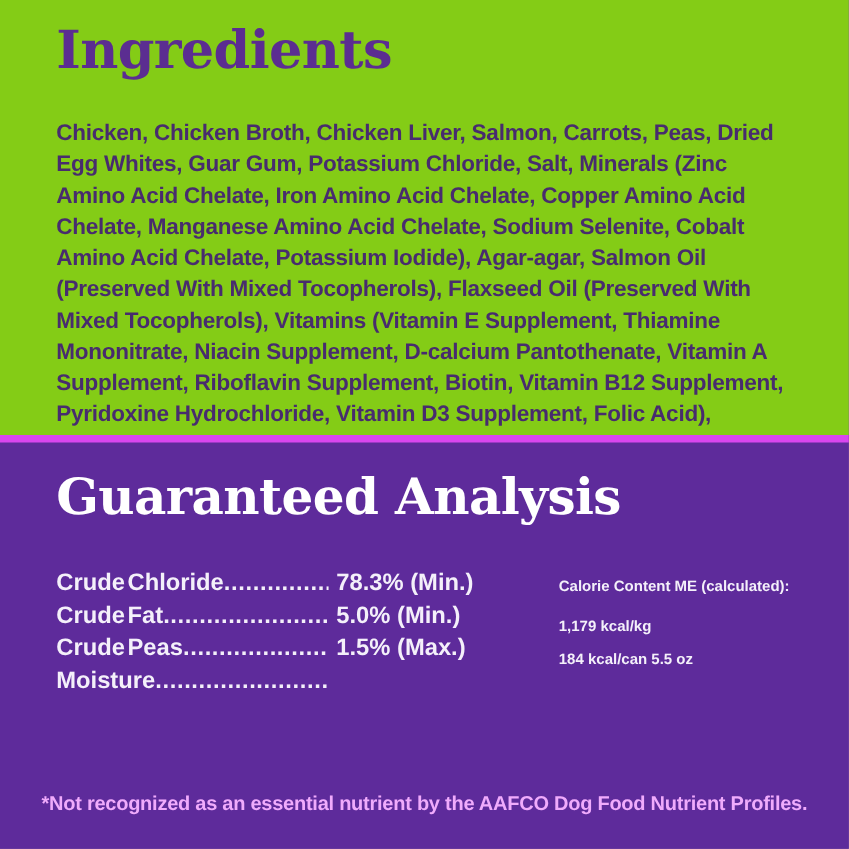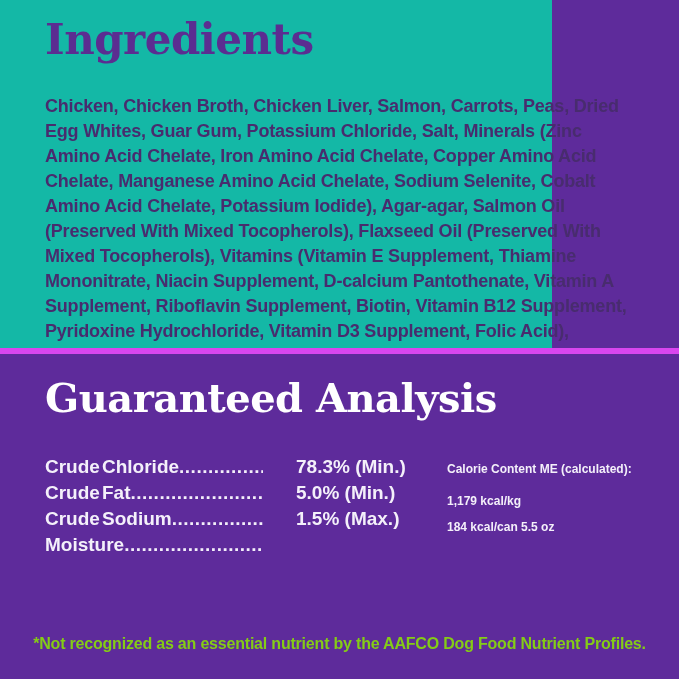--- a/index.html
+++ b/index.html
@@ -11,22 +11,22 @@
   .label-page {
     position: relative;
     width: 679px; height: 679px;
     background: #5e2b9b;
   }
 
   
   .ingredients-section {
     position: absolute;
     top: 0; left: 0;
-    width: 552px; height: 348px;
-    background: #14b8a6;
+    width: 679px; height: 348px;
+    background: #84cc16;
     box-sizing: border-box;
     padding: 16px 44px 0 45px;
   }
   .ingredients-title {
     margin: 0;
     font-family: "DejaVu Serif", serif;
     font-weight: 700;
     font-size: 42px;
     line-height: 1.15;
     letter-spacing: -0.5px;
@@ -66,21 +66,20 @@
     margin-top: 33px;
     width: 340px;
   }
   .ga-row {
     display: flex;
     align-items: flex-end;
     font-size: 19px;
     font-weight: 700;
     line-height: 26px;
     white-space: nowrap;
-    gap: 27px;
   }
   .ga-label {
     display: flex;
     align-items: baseline;
     width: 218px;
     overflow: hidden;
     flex: none;
   }
   .ga-prefix {
     display: inline-block;
@@ -106,21 +105,21 @@
   .calorie-values { margin-top: 6px; }
 
   .footnote {
     position: absolute;
     left: 0; bottom: 26px;
     width: 679px;
     text-align: center;
     font-size: 16px;
     font-weight: 700;
     letter-spacing: -0.2px;
-    color: #84cc16;
+    color: #f0abfc;
   }
 </style>
 </head>
 <body>
 
 <div class="label-page">
 
   <section class="ingredients-section">
     <h1 class="ingredients-title">Ingredients</h1>
     <p class="ingredients-text">Chicken, Chicken Broth, Chicken Liver, Salmon, Carrots, Peas, Dried Egg Whites, Guar Gum, Potassium Chloride, Salt, Minerals (Zinc Amino Acid Chelate, Iron Amino Acid Chelate, Copper Amino Acid Chelate, Manganese Amino Acid Chelate, Sodium Selenite, Cobalt Amino Acid Chelate, Potassium Iodide), Agar-agar, Salmon Oil (Preserved With Mixed Tocopherols), Flaxseed Oil (Preserved With Mixed Tocopherols), Vitamins (Vitamin E Supplement, Thiamine Mononitrate, Niacin Supplement, D-calcium Pantothenate, Vitamin A Supplement, Riboflavin Supplement, Biotin, Vitamin B12 Supplement, Pyridoxine Hydrochloride, Vitamin D3 Supplement, Folic Acid), Choline Chloride, Sodium Carbonate, L-carnitine.</p>
@@ -142,21 +141,21 @@
         <span class="ga-label">
           <span class="ga-prefix">Crude</span>
           <span class="ga-name">Fat</span>
           <span class="ga-dots">................................................................................</span>
         </span>
         <span class="ga-value">5.0% (Min.)</span>
       </div>
       <div class="ga-row">
         <span class="ga-label">
           <span class="ga-prefix">Crude</span>
-          <span class="ga-name">Sodium</span>
+          <span class="ga-name">Peas</span>
           <span class="ga-dots">................................................................................</span>
         </span>
         <span class="ga-value">1.5% (Max.)</span>
       </div>
       <div class="ga-row">
         <span class="ga-label">
           <span class="ga-prefix">Moisture</span>
           <span class="ga-name"></span>
           <span class="ga-dots">................................................................................</span>
         </span>

